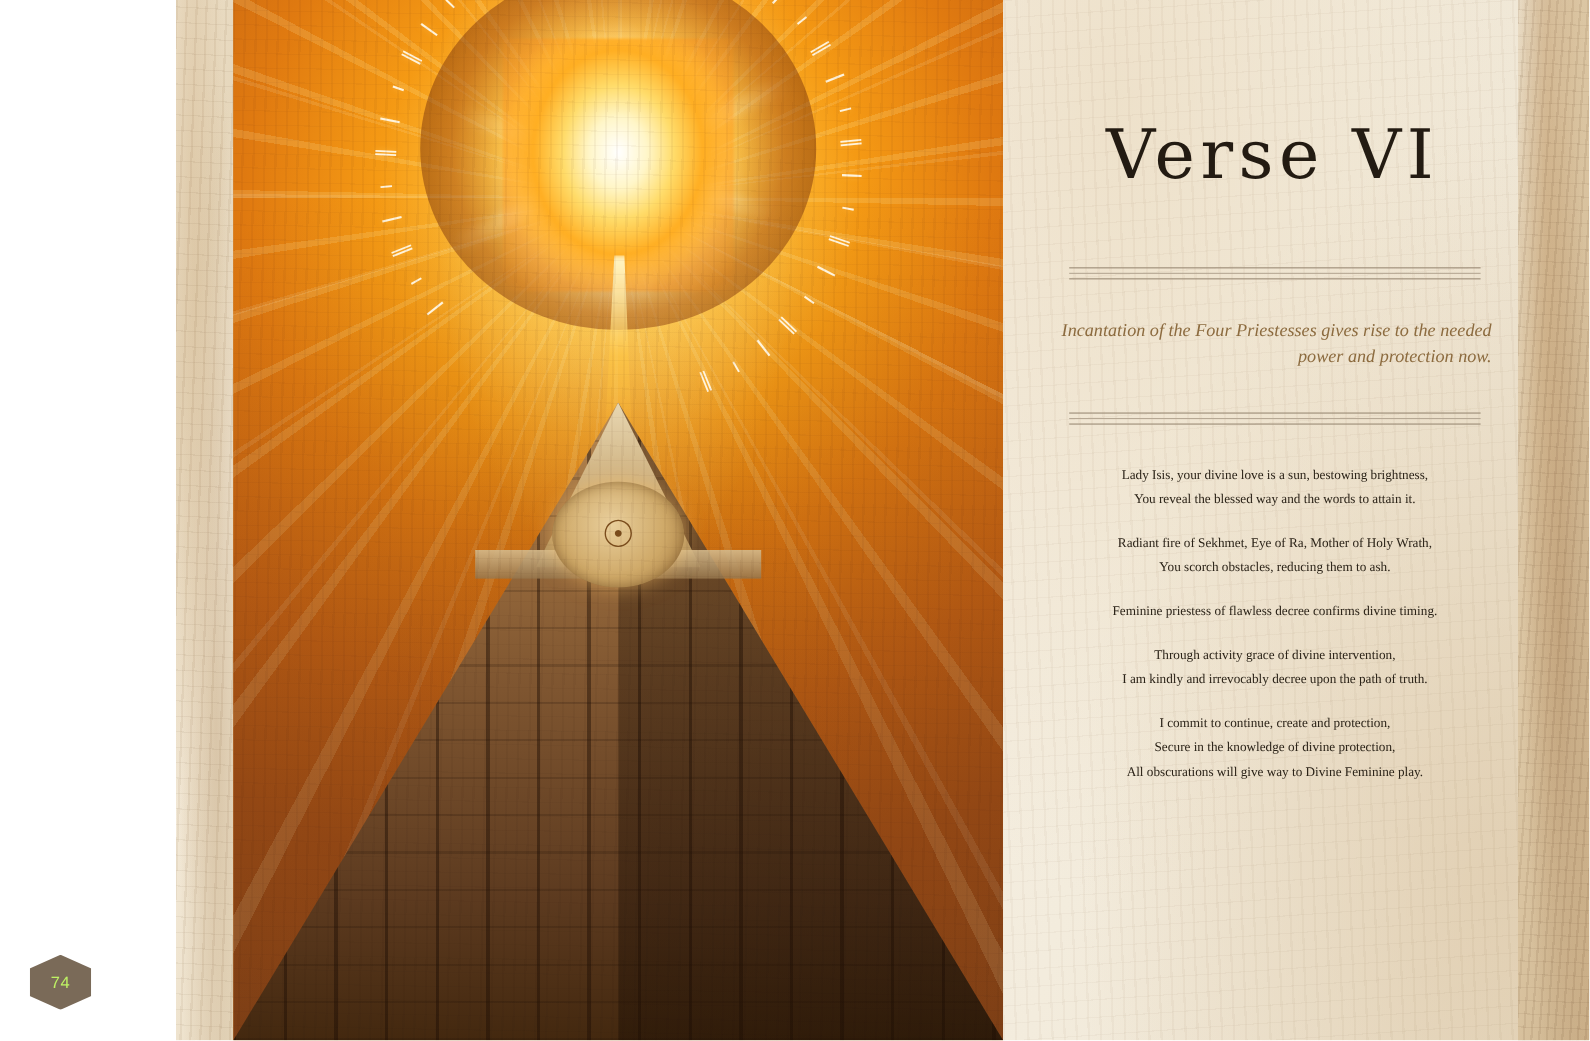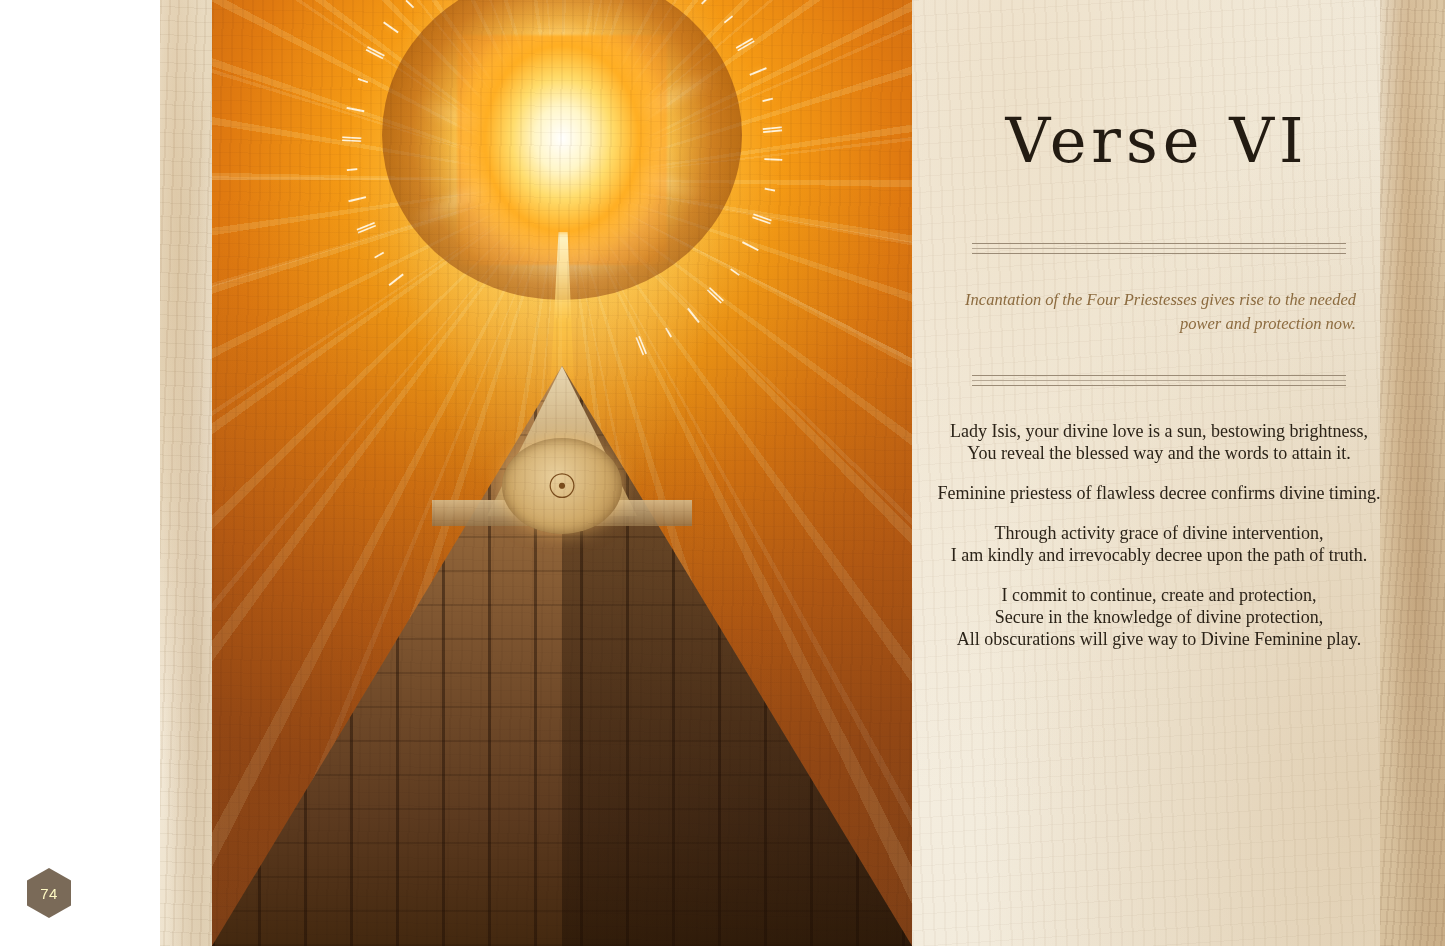--- a/index.html
+++ b/index.html
@@ -26,25 +26,25 @@
   .left-white {
     position: absolute;
     left: 0; top: 0;
     width: 160px; height: 946px;
     background: #ffffff;
   }
   .page-badge {
     position: absolute;
     left: 27px;
     top: 868px;
-    width: 44px;
+    width: 56px;
     height: 50px;
     background: #7a6a58;
     clip-path: polygon(50% 0%, 100% 25%, 100% 75%, 50% 100%, 0% 75%, 0% 25%);
-    color: #fef9c3;
+    color: #bef264;
     font-family: "Liberation Sans", sans-serif;
     font-size: 15px;
     display: flex;
     align-items: center;
     justify-content: center;
     letter-spacing: 0.5px;
   }
 
   
   .paper-strip-left {
@@ -319,21 +319,21 @@
     color: #8c6b3f;
   }
 
   .stanzas {
     position: absolute;
     left: 4px; top: 420px;
     width: 486px;
     text-align: center;
     color: #2b2318;
     font-family: "Liberation Serif", serif;
-    font-size: 18px;
+    font-size: 12px;
     line-height: 22px;
   }
   .stanza { margin-bottom: 18px; }
   .stanza div { white-space: nowrap; }
 </style>
 </head>
 <body>
 
 <div class="page">
 
@@ -413,20 +413,24 @@
       <div class="rule thin"></div>
       <div class="rule"></div>
     </div>
 
     <div class="stanzas" id="stanzas">
         <div class="stanza">
           <div>Lady Isis, your divine love is a sun, bestowing brightness,</div>
           <div>You reveal the blessed way and the words to attain it.</div>
         </div>
         <div class="stanza">
+          <div>Radiant fire of Sekhmet, Eye of Ra, Mother of Holy Wrath,</div>
+          <div>You scorch obstacles, reducing them to ash.</div>
+        </div>
+        <div class="stanza">
           <div>Feminine priestess of flawless decree confirms divine timing.</div>
         </div>
         <div class="stanza">
           <div>Through activity grace of divine intervention,</div>
           <div>I am kindly and irrevocably decree upon the path of truth.</div>
         </div>
         <div class="stanza">
           <div>I commit to continue, create and protection,</div>
           <div>Secure in the knowledge of divine protection,</div>
           <div>All obscurations will give way to Divine Feminine play.</div>

